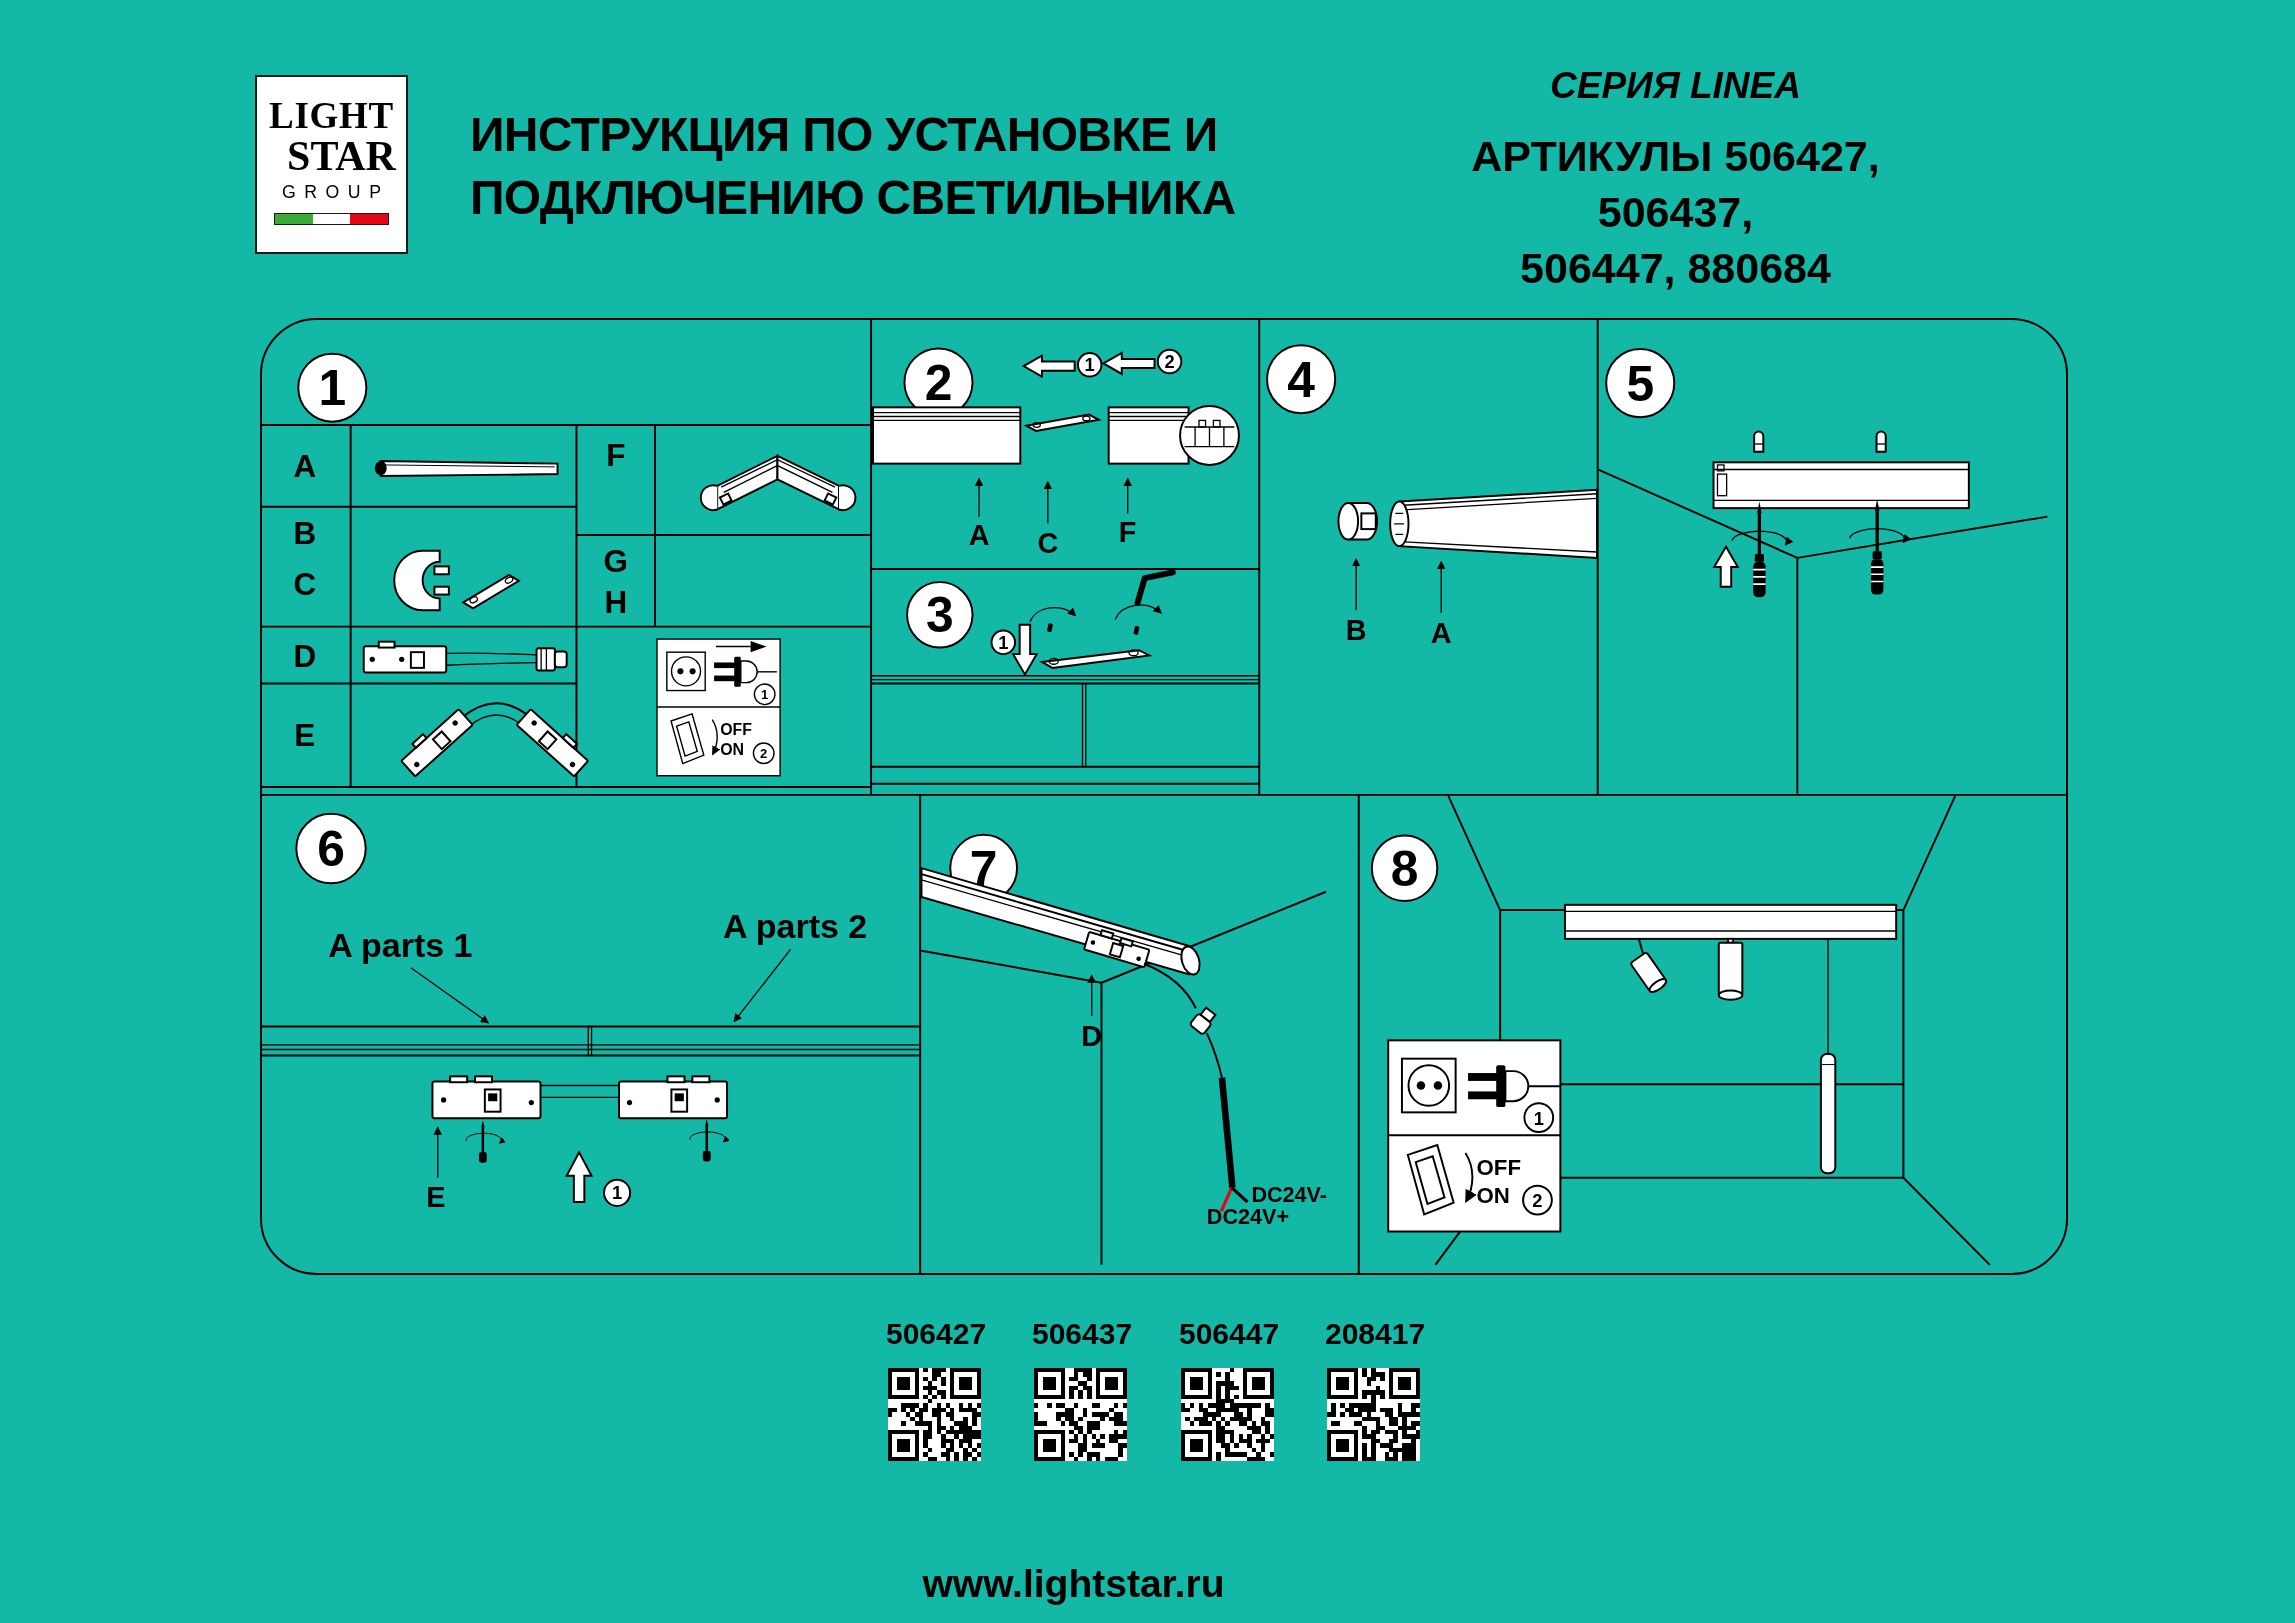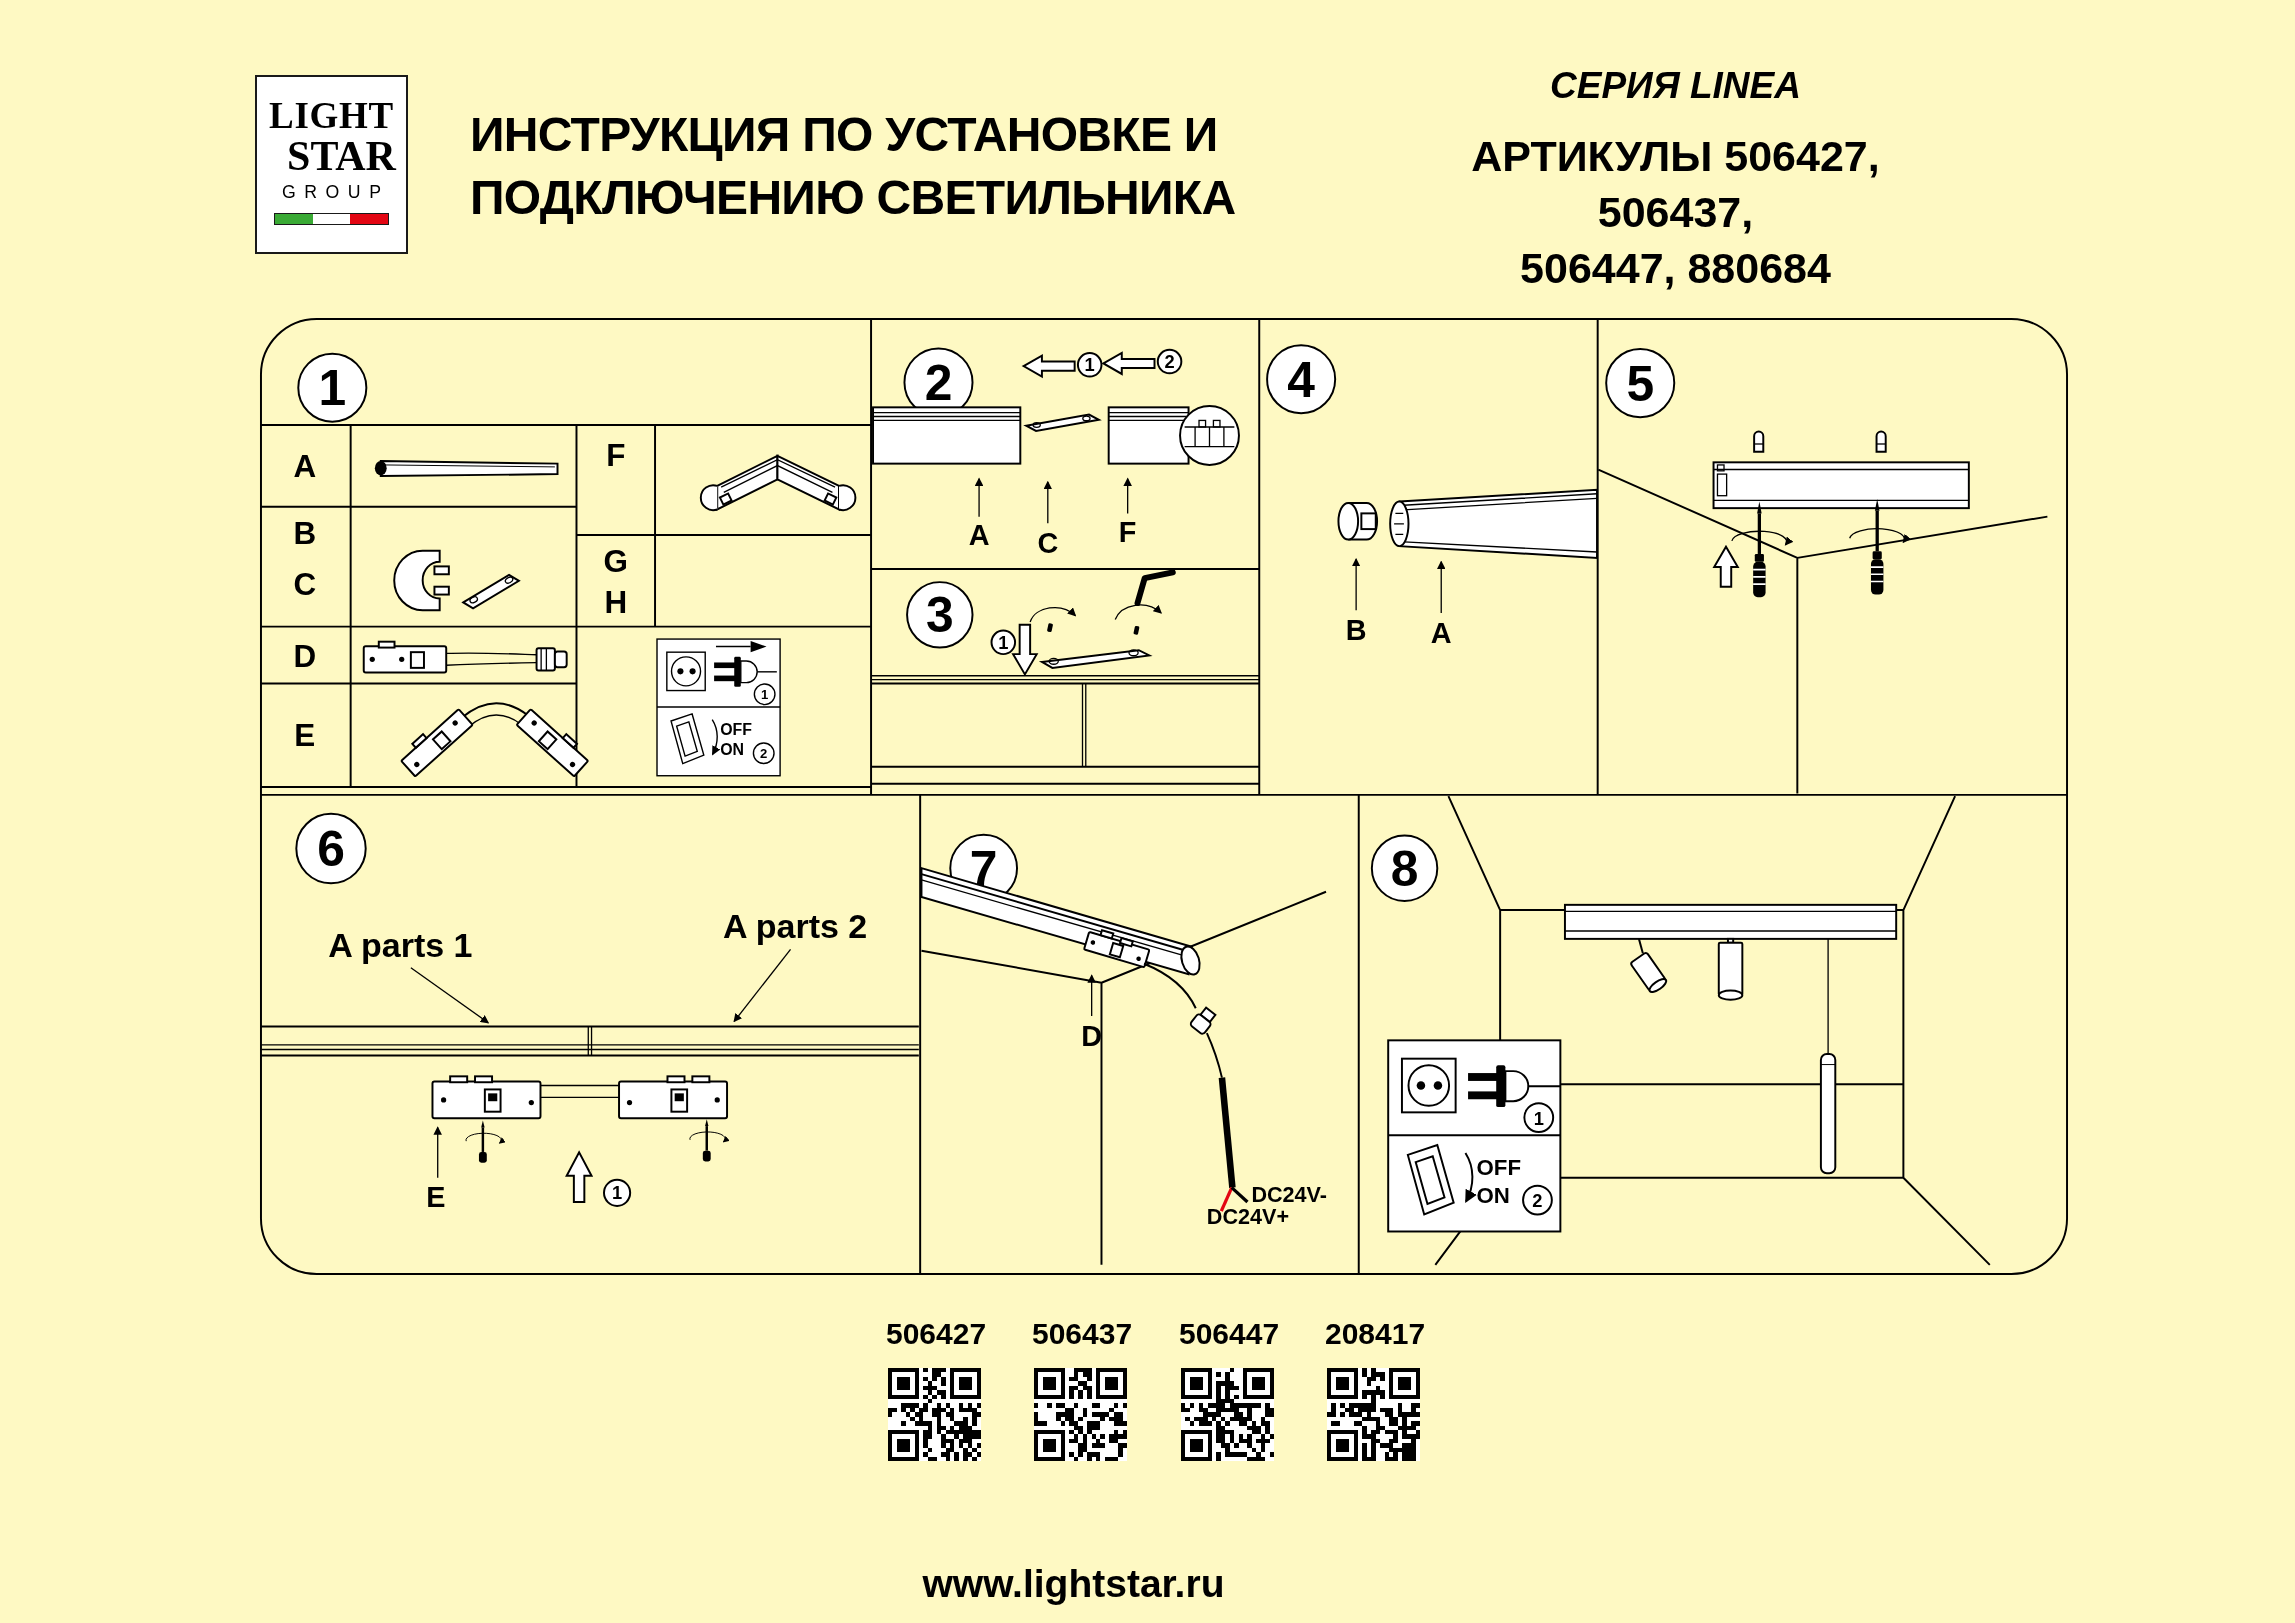--- a/index.html
+++ b/index.html
@@ -1,16 +1,16 @@
 <!DOCTYPE html>
 <html style="font-size:10.5px"><head>
 <meta charset="utf-8">
 <style>
   html,body{margin:0;padding:0;background:#e8e8e8;}
-  .sheet{position:relative;width:2295px;height:1623px;background:#fef9c3;
+  .sheet{position:relative;width:2295px;height:1623px;background:#14b8a6;
          font-family:"Liberation Sans",sans-serif;color:#000;overflow:hidden;}
   .abs{position:absolute;}
   
   .logo-box{left:255px;top:75px;width:149px;height:175px;border:2px solid #1a1a1a;
             text-align:center;background:#fff;}
   .logo-light{margin-top:19.6px;font-family:"Liberation Serif",serif;font-weight:700;
               font-size:37px;line-height:38px;letter-spacing:0.7px;}
   .logo-star{font-family:"Liberation Serif",serif;font-weight:700;font-size:42px;line-height:42px;padding-left:20px;}
   .logo-group{font-size:17.7px;letter-spacing:8.5px;margin-top:5.2px;text-indent:8.5px;}
   .logo-flag{width:113px;height:9.8px;margin:10.5px auto 0 auto;border:0.7px solid #1a1a1a;

